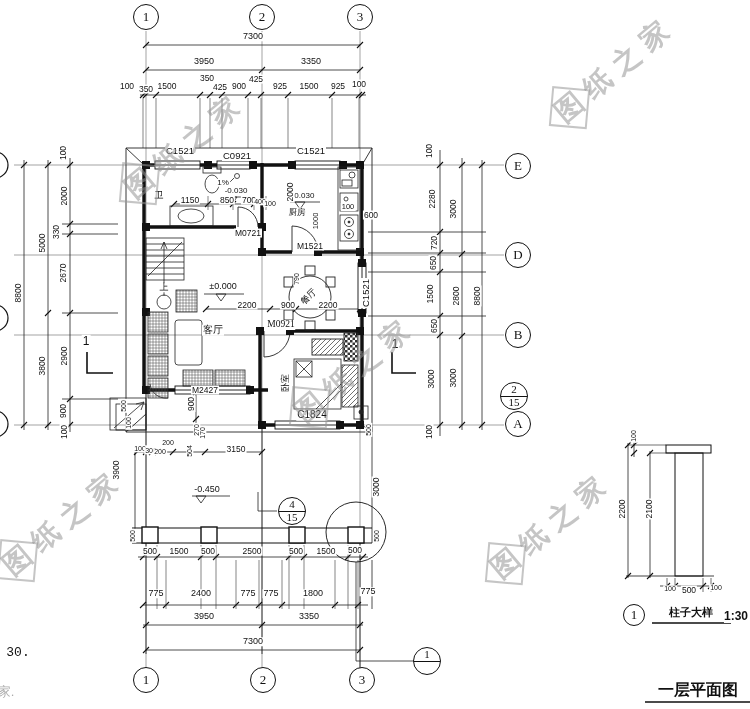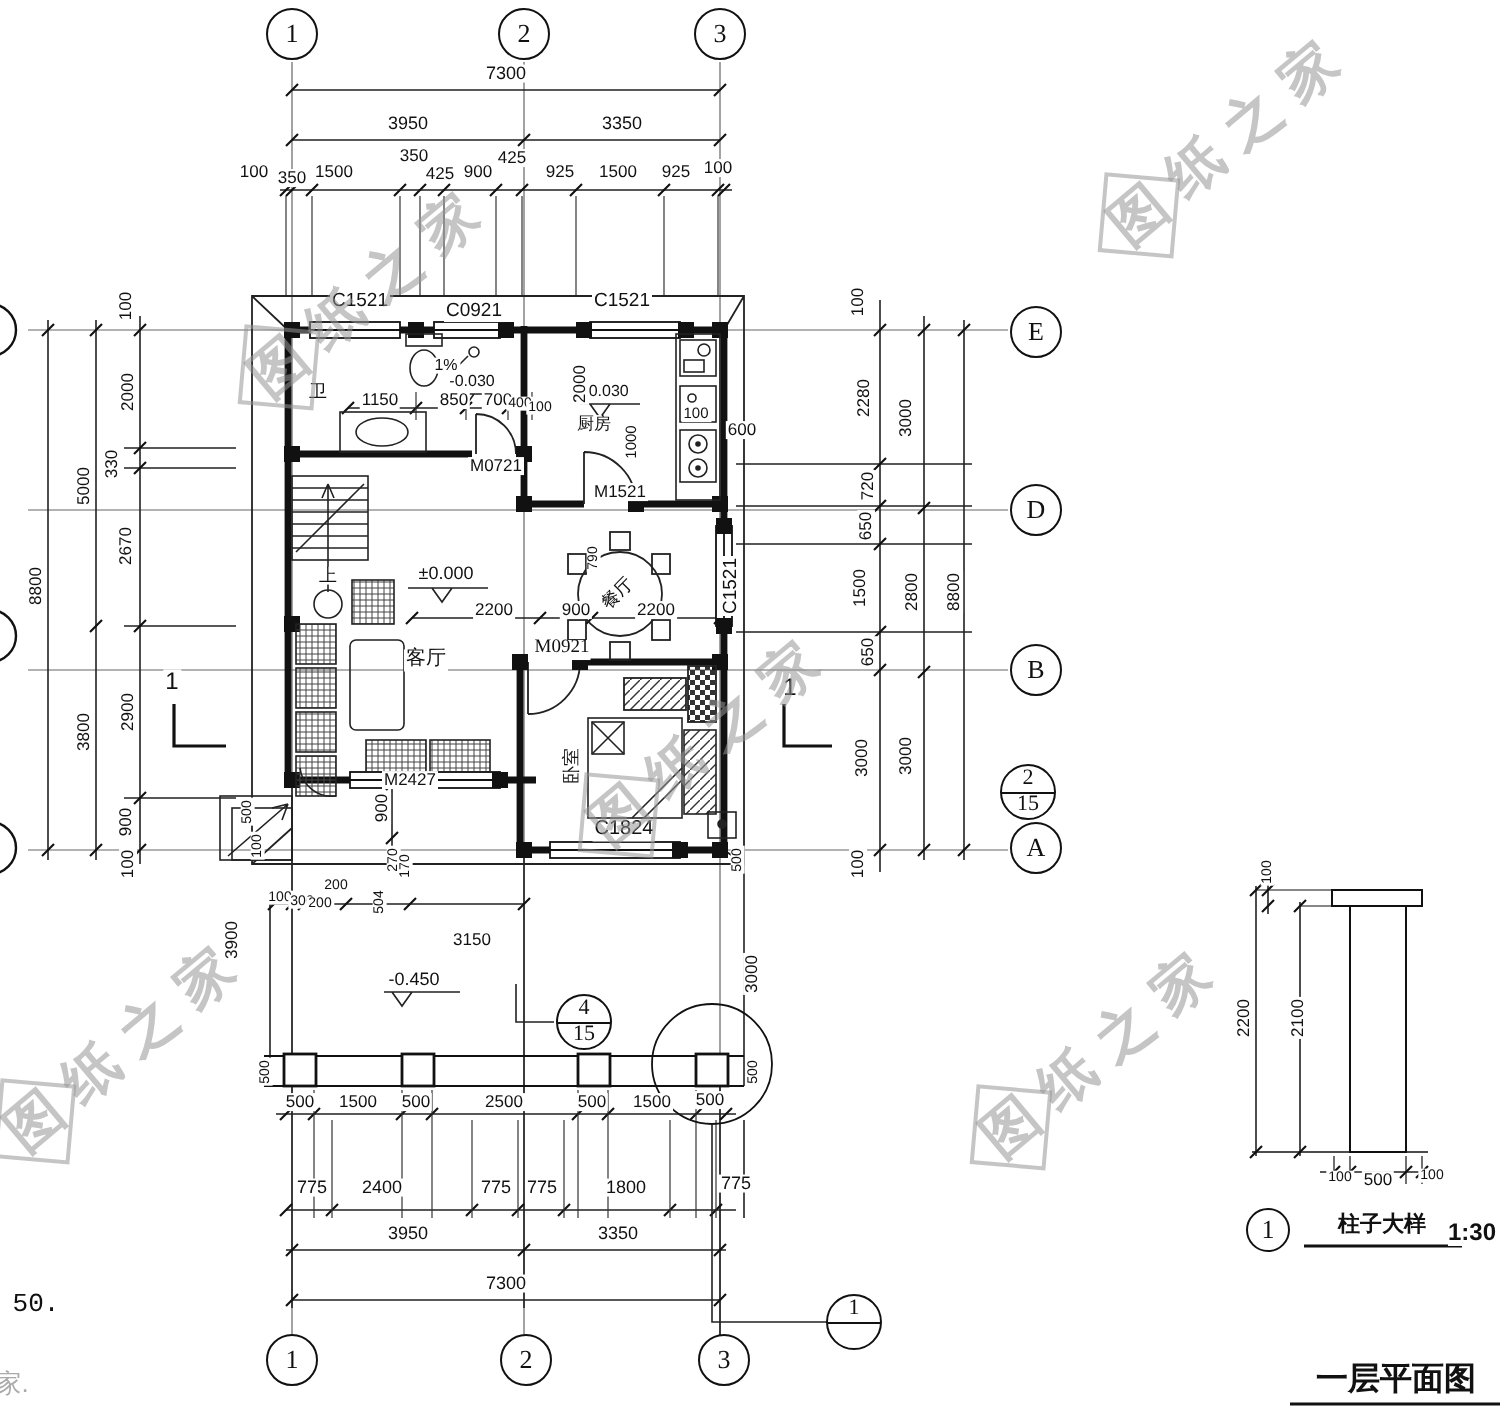--- a/index.html
+++ b/index.html
@@ -396,35 +396,35 @@
       <span class="ann" style="left: 191px; top: 404px; font-size: 8.5px; transform: translate(-50%, -50%) rotate(-90deg);">900</span>
       <span class="ann" style="left: 124px; top: 406px; font-size: 7px; transform: translate(-50%, -50%) rotate(-90deg);">500</span>
       <span class="ann" style="left: 129px; top: 423px; font-size: 7px; transform: translate(-50%, -50%) rotate(-90deg);">100</span>
       <span class="ann" style="left: 168px; top: 443px; font-size: 7px; transform: translate(-50%, -50%);">200</span>
       <span class="ann" style="left: 140px; top: 449px; font-size: 7px; transform: translate(-50%, -50%);">100</span>
       <span class="ann" style="left: 151px; top: 451px; font-size: 7px; transform: translate(-50%, -50%);">300</span>
       <span class="ann" style="left: 160px; top: 452px; font-size: 7px; transform: translate(-50%, -50%);">200</span>
       <span class="ann" style="left: 190px; top: 451px; font-size: 7px; transform: translate(-50%, -50%) rotate(-90deg);">504</span>
       <span class="ann" style="left: 197px; top: 430px; font-size: 7px; transform: translate(-50%, -50%) rotate(-90deg);">270</span>
       <span class="ann" style="left: 203px; top: 433px; font-size: 7px; transform: translate(-50%, -50%) rotate(-90deg);">170</span>
-      <span class="ann" style="left: 236px; top: 470px; font-size: 8.5px; transform: translate(-50%, -50%);">3150</span>
+      <span class="ann" style="left: 236px; top: 449px; font-size: 8.5px; transform: translate(-50%, -50%);">3150</span>
       <span class="ann" style="left: 116px; top: 470px; font-size: 8.5px; transform: translate(-50%, -50%) rotate(-90deg);">3900</span>
       <span class="ann" style="left: 376px; top: 487px; font-size: 8.5px; transform: translate(-50%, -50%) rotate(-90deg);">3000</span>
       <span class="ann" style="left: 369px; top: 430px; font-size: 7px; transform: translate(-50%, -50%) rotate(-90deg);">500</span>
       <span class="ann" style="left: 133px; top: 536px; font-size: 7px; transform: translate(-50%, -50%) rotate(-90deg);">500</span>
       <span class="ann" style="left: 377px; top: 536px; font-size: 7px; transform: translate(-50%, -50%) rotate(-90deg);">500</span>
       <span class="ann" style="left: 150px; top: 551px; font-size: 8.5px; transform: translate(-50%, -50%);">500</span>
       <span class="ann" style="left: 179px; top: 551px; font-size: 8.5px; transform: translate(-50%, -50%);">1500</span>
       <span class="ann" style="left: 208px; top: 551px; font-size: 8.5px; transform: translate(-50%, -50%);">500</span>
       <span class="ann" style="left: 252px; top: 551px; font-size: 8.5px; transform: translate(-50%, -50%);">2500</span>
       <span class="ann" style="left: 296px; top: 551px; font-size: 8.5px; transform: translate(-50%, -50%);">500</span>
       <span class="ann" style="left: 326px; top: 551px; font-size: 8.5px; transform: translate(-50%, -50%);">1500</span>
       <span class="ann" style="left: 355px; top: 550px; font-size: 8.5px; transform: translate(-50%, -50%);">500</span>
       <span class="ann" style="left: 156px; top: 594px; font-size: 9px; transform: translate(-50%, -50%);">775</span>
-      <span class="ann" style="left: 191px; top: 594px; font-size: 9px; transform: translate(-50%, -50%);">2400</span>
+      <span class="ann" style="left: 201px; top: 594px; font-size: 9px; transform: translate(-50%, -50%);">2400</span>
       <span class="ann" style="left: 248px; top: 594px; font-size: 9px; transform: translate(-50%, -50%);">775</span>
       <span class="ann" style="left: 271px; top: 594px; font-size: 9px; transform: translate(-50%, -50%);">775</span>
       <span class="ann" style="left: 313px; top: 594px; font-size: 9px; transform: translate(-50%, -50%);">1800</span>
       <span class="ann" style="left: 368px; top: 592px; font-size: 9px; transform: translate(-50%, -50%);">775</span>
       <span class="ann" style="left: 204px; top: 617px; font-size: 9px; transform: translate(-50%, -50%);">3950</span>
       <span class="ann" style="left: 309px; top: 617px; font-size: 9px; transform: translate(-50%, -50%);">3350</span>
       <span class="ann" style="left: 253px; top: 642px; font-size: 9px; transform: translate(-50%, -50%);">7300</span>
       <span class="ann" style="left: 63px; top: 153px; font-size: 8.5px; transform: translate(-50%, -50%) rotate(-90deg);">100</span>
       <span class="ann" style="left: 64px; top: 196px; font-size: 8.5px; transform: translate(-50%, -50%) rotate(-90deg);">2000</span>
       <span class="ann" style="left: 56px; top: 232px; font-size: 8.5px; transform: translate(-50%, -50%) rotate(-90deg);">330</span>
@@ -479,21 +479,21 @@
       </div>
       <div class="bub bub2" style="width: 28px; height: 28px; left: 427px; top: 661px;">
         <div class="t">1</div>
         <div class="b"></div>
       </div>
     </div>
 
 <div class="title-text" style="left:698px;top:690px;font-size:16px;">一层平面图</div>
 <div class="title-text" style="left:691px;top:612px;font-size:11px;">柱子大样</div>
 <div class="title-text" style="left:736px;top:616px;font-size:12px;">1:30</div>
-<div class="title-text" style="left:18px;top:652px;font-size:13px;font-weight:normal;font-family:'Liberation Mono',monospace;">50.</div>
+<div class="title-text" style="left:18px;top:652px;font-size:13px;font-weight:normal;font-family:'Liberation Mono',monospace;">30.</div>
 
 <div id="wm-layer" style="position:absolute;inset:0;pointer-events:none;">
       <div class="wm" style="left: 182px; top: 148px;">
         <span class="d">图</span>
         <span>纸</span>
         <span>之</span>
         <span>家</span>
       </div>
       <div class="wm" style="left: 612px; top: 72px;">
         <span class="d">图</span>

